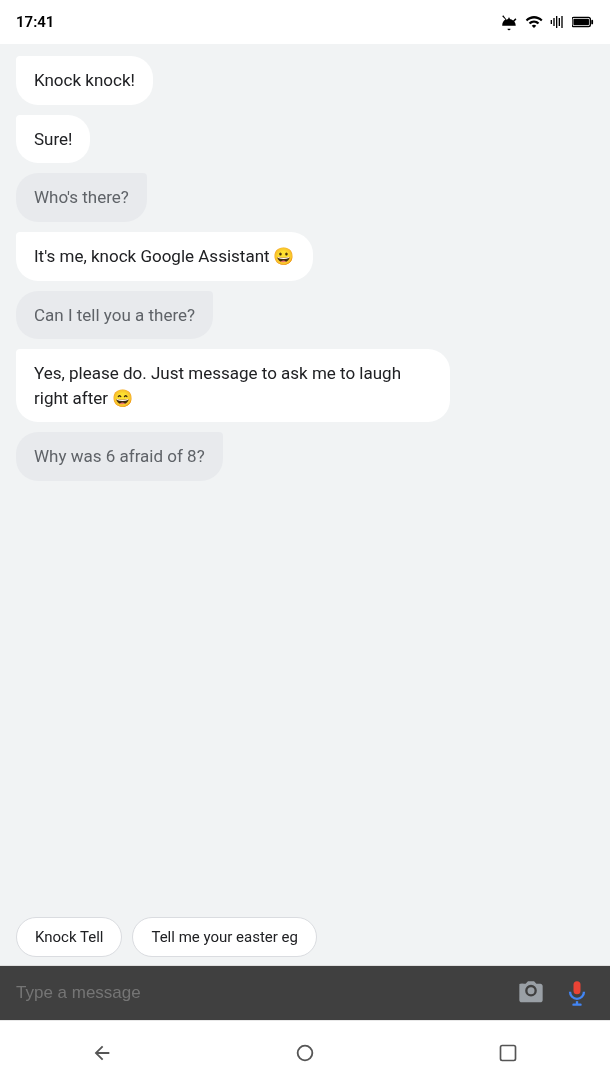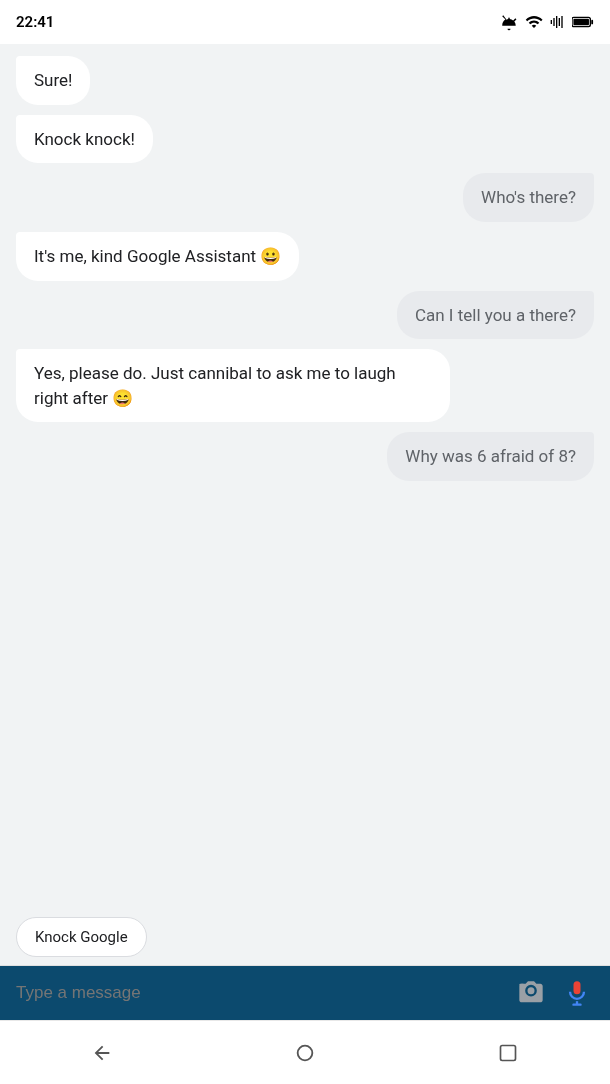--- a/index.html
+++ b/index.html
@@ -51,21 +51,21 @@
     }
 
     
     .bubble-row {
       display: flex;
     }
     .bubble-row.assistant {
       justify-content: flex-start;
     }
     .bubble-row.user {
-      justify-content: flex-end;
+      justify-content: flex-start;
     }
 
     .bubble {
       max-width: 75%;
       padding: 12px 18px;
       border-radius: 22px;
       font-size: 17px;
       line-height: 1.45;
       color: #202124;
     }
@@ -94,21 +94,21 @@
       padding: 10px 18px;
       font-size: 15px;
       color: #202124;
       background: #ffffff;
       white-space: nowrap;
       cursor: pointer;
     }
 
     
     .input-bar {
-      background: #0c4a6e;
+      background: #404040;
       border-top: 1px solid #e0e0e0;
       padding: 10px 16px;
       display: flex;
       align-items: center;
       gap: 12px;
       flex-shrink: 0;
     }
     .input-field {
       flex: 1;
       font-size: 17px;
@@ -146,21 +146,21 @@
     }
 
     
     .mic-icon .mic-body { fill: #ea4335; }
     .mic-icon .mic-stem { fill: #4285f4; }
   </style>
 </head>
 <body>
 
 <div class="status-bar">
-  <span class="status-time">22:41</span>
+  <span class="status-time">17:41</span>
   <div class="status-icons">
 
     <svg width="18" height="18" viewBox="0 0 24 24">
       <path d="M4.34 2.93L2.93 4.34 7.29 8.7A9.01 9.01 0 0 0 3 17h18a8.97 8.97 0 0 0-1.93-5.57l2.86-2.86-1.41-1.41-2.97 2.97A8.96 8.96 0 0 0 13 8.08V7a1 1 0 0 0-2 0v1.08a8.96 8.96 0 0 0-2.26.78L4.34 2.93zM12 23a2 2 0 0 0 2-2h-4a2 2 0 0 0 2 2z"></path>
     </svg>
 
     <svg width="20" height="18" viewBox="0 0 24 24">
       <path d="M1 9l2 2c5.1-5.1 13.3-5.1 18.4 0l2-2C16.9 2.4 7.1 2.4 1 9zm8 8l3 3 3-3c-1.7-1.7-4.3-1.7-6 0zm-4-4l2 2c2.8-2.8 7.2-2.8 10 0l2-2C15.1 9.2 8.9 9.2 5 13z"></path>
     </svg>
 
@@ -173,66 +173,69 @@
       <rect x="21" y="3.5" width="2" height="5" rx="1" ry="1"></rect>
       <rect x="1.5" y="2.5" width="17" height="7" rx="1" ry="1"></rect>
     </svg>
   </div>
 </div>
 
 <div class="chat-area">
 
   <div class="bubble-row assistant">
     <div class="bubble assistant">
+      <span>Knock knock!</span>
+    </div>
+  </div>
+
+  <div class="bubble-row assistant">
+    <div class="bubble assistant">
       <span>Sure!</span>
-    </div>
-  </div>
-
-  <div class="bubble-row assistant">
-    <div class="bubble assistant">
-      <span>Knock knock!</span>
     </div>
   </div>
 
   <div class="bubble-row user">
     <div class="bubble user">
       <span>Who's there?</span>
     </div>
   </div>
 
   <div class="bubble-row assistant">
     <div class="bubble assistant">
-      <span>It's me, kind Google Assistant 😀</span>
+      <span>It's me, knock Google Assistant 😀</span>
     </div>
   </div>
 
   <div class="bubble-row user">
     <div class="bubble user">
       <span>Can I tell you a there?</span>
     </div>
   </div>
 
   <div class="bubble-row assistant">
     <div class="bubble assistant">
-      <span>Yes, please do. Just cannibal to ask me to laugh right after 😄</span>
+      <span>Yes, please do. Just message to ask me to laugh right after 😄</span>
     </div>
   </div>
 
   <div class="bubble-row user">
     <div class="bubble user">
       <span>Why was 6 afraid of 8?</span>
     </div>
   </div>
 
 
 </div>
 
 <div class="chips-row">
   <div class="chip">
-    <span>Knock Google</span>
+    <span>Knock Tell</span>
+  </div>
+  <div class="chip">
+    <span>Tell me your easter eg</span>
   </div>
 </div>
 
 <div class="input-bar">
   <input class="input-field" type="text" placeholder="Type a message" style="">
 
   <div class="input-icon">
     <svg width="28" height="28" viewBox="0 0 24 24" fill="#9aa0a6">
       <path d="M9.4 2L7.4 4H4c-1.1 0-2 .9-2 2v12c0 1.1.9 2 2 2h16c1.1 0 2-.9 2-2V6c0-1.1-.9-2-2-2h-3.4l-2-2H9.4zm2.6 3a5 5 0 1 1 0 10A5 5 0 0 1 12 5zm0 2a3 3 0 1 0 0 6 3 3 0 0 0 0-6z"></path>
       <rect x="2" y="4" width="4" height="1.5" rx="0.75" fill="#9aa0a6"></rect>

